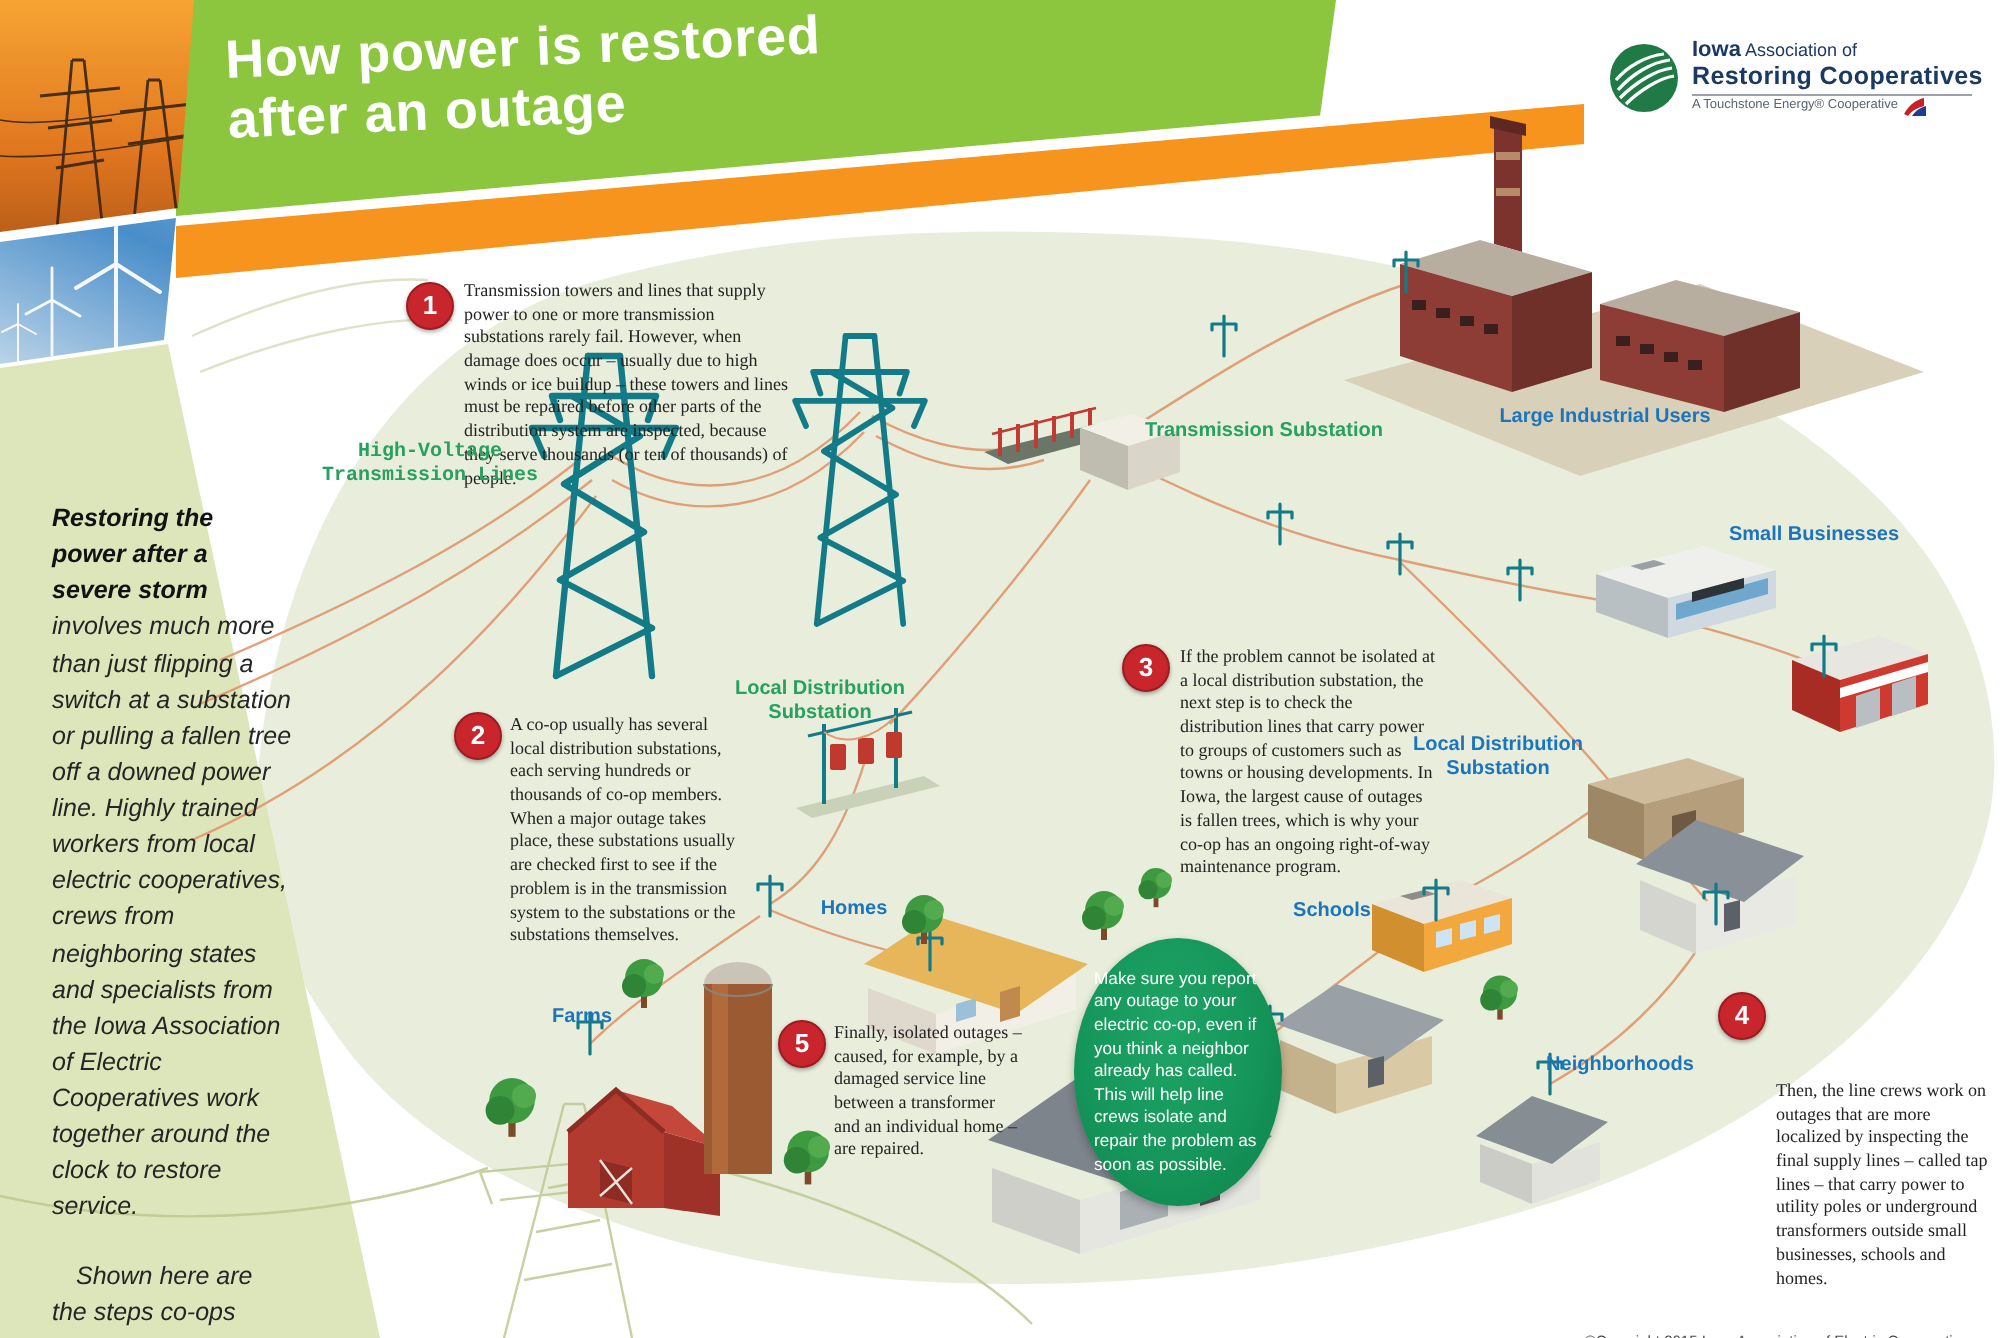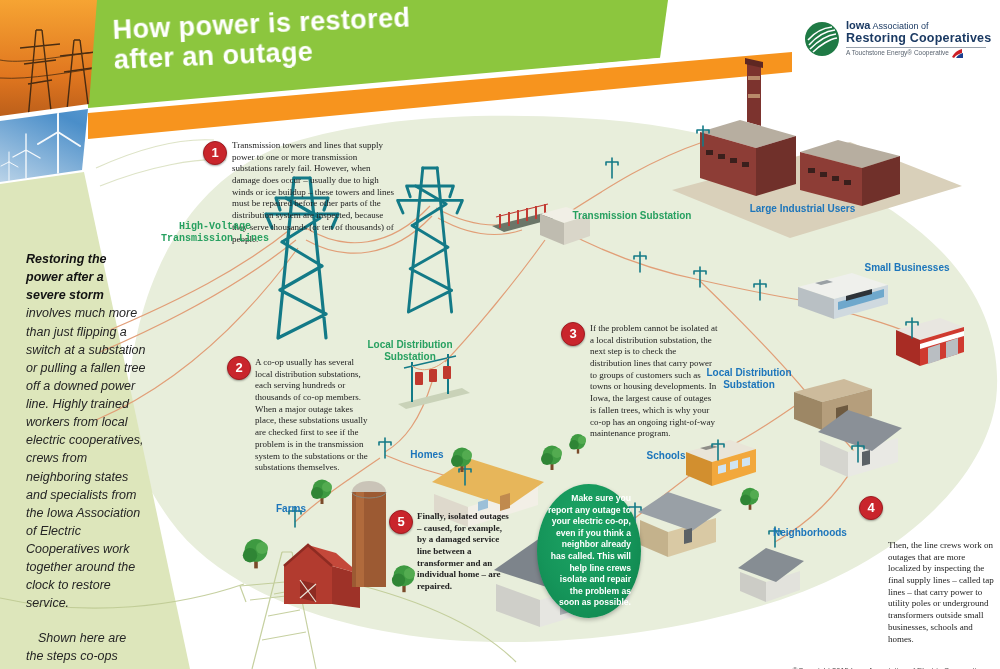--- a/index.html
+++ b/index.html
@@ -32,25 +32,25 @@
   .num{position:absolute;width:22px;height:22px;border-radius:50%;background:#c9252c;
        border:1px solid #9d1b21;box-shadow:0 1px 2px rgba(0,0,0,.35);
        color:#fff;font-weight:bold;font-size:13px;line-height:22px;text-align:center;}
   .step-text{position:absolute;font-family:"Liberation Serif",serif;font-size:9px;
              line-height:1.3;color:#222222;}
   
   .lbl{position:absolute;font-weight:bold;font-size:10px;line-height:1.15;text-align:center;}
   .lbl.green{color:#27a060;}
   .lbl.blue{color:#1c75bb;}
   
-  #callout{position:absolute;left:537px;top:484px;width:104px;height:134px;border-radius:50%;
+  #callout{position:absolute;left:537px;top:469px;width:104px;height:134px;border-radius:50%;
            background:radial-gradient(ellipse at 45% 35%, #1ea565 0%, #15955a 55%, #0d8049 100%);
            box-shadow:0 2px 4px rgba(0,0,0,.25);
-           display:flex;align-items:center;justify-content:center;text-align:right;
-           color:#fff;font-weight:bold;font-size:8.6px;line-height:1.35;padding:10px;box-sizing:border-box;}
+           display:flex;align-items:center;justify-content:center;text-align:left;
+           color:#fff;font-weight:normal;font-size:8.6px;line-height:1.35;padding:10px;box-sizing:border-box;}
   #copyright{position:absolute;right:12px;top:642px;font-size:7.5px;color:#4a4a4a;margin-top:24px;}
 </style>
 </head>
 <body>
 
 <div id="canvas">
 
   <svg id="scene" width="1000" height="669" viewBox="0 0 1000 669">
     <defs>
       <g id="pylon" stroke="#137a87" stroke-width="1.6" fill="none" stroke-linecap="round">
@@ -330,21 +330,21 @@
   <div class="num" style="left:227px;top:356px;">2</div>
   <div class="step-text" style="left:255px;top:357px;width:118px;">A co-op usually has several local distribution substations, each serving hundreds or thousands of co-op members. When a major outage takes place, these substations usually are checked first to see if the problem is in the transmission system to the substations or the substations themselves.</div>
 
   <div class="num" style="left:561px;top:322px;">3</div>
   <div class="step-text" style="left:590px;top:323px;width:128px;">If the problem cannot be isolated at a local distribution substation, the next step is to check the distribution lines that carry power to groups of customers such as towns or housing developments. In Iowa, the largest cause of outages is fallen trees, which is why your co-op has an ongoing right-of-way maintenance program.</div>
 
   <div class="num" style="left:859px;top:496px;">4</div>
   <div class="step-text" style="left:888px;top:497px;width:110px;margin-top:43px;">Then, the line crews work on outages that are more localized by inspecting the final supply lines – called tap lines – that carry power to utility poles or underground transformers outside small businesses, schools and homes.</div>
 
   <div class="num" style="left:389px;top:510px;">5</div>
-  <div class="step-text" style="left:417px;top:511px;width:95px;font-weight:bold;">Finally, isolated outages – caused, for example, by a damaged service line between a transformer and an individual home – are repaired.</div>
+  <div class="step-text" style="left:417px;top:511px;width:95px;">Finally, isolated outages – caused, for example, by a damaged service line between a transformer and an individual home – are repaired.</div>
 
   <div class="lbl green" style="left:150px;top:221px;width:130px;font-family:Liberation Mono, monospace;">High-Voltage Transmission Lines</div>
   <div class="lbl green" style="left:572px;top:210px;width:120px;">Transmission Substation</div>
   <div class="lbl green" style="left:345px;top:339px;width:130px;">Local Distribution Substation</div>
   <div class="lbl blue" style="left:684px;top:367px;width:130px;">Local Distribution Substation</div>
   <div class="lbl blue" style="left:735px;top:203px;width:135px;">Large Industrial Users</div>
   <div class="lbl blue" style="left:862px;top:262px;width:90px;">Small Businesses</div>
   <div class="lbl blue" style="left:626px;top:450px;width:80px;">Schools</div>
   <div class="lbl blue" style="left:740px;top:527px;width:140px;">Neighborhoods</div>
   <div class="lbl blue" style="left:392px;top:449px;width:70px;">Homes</div>

